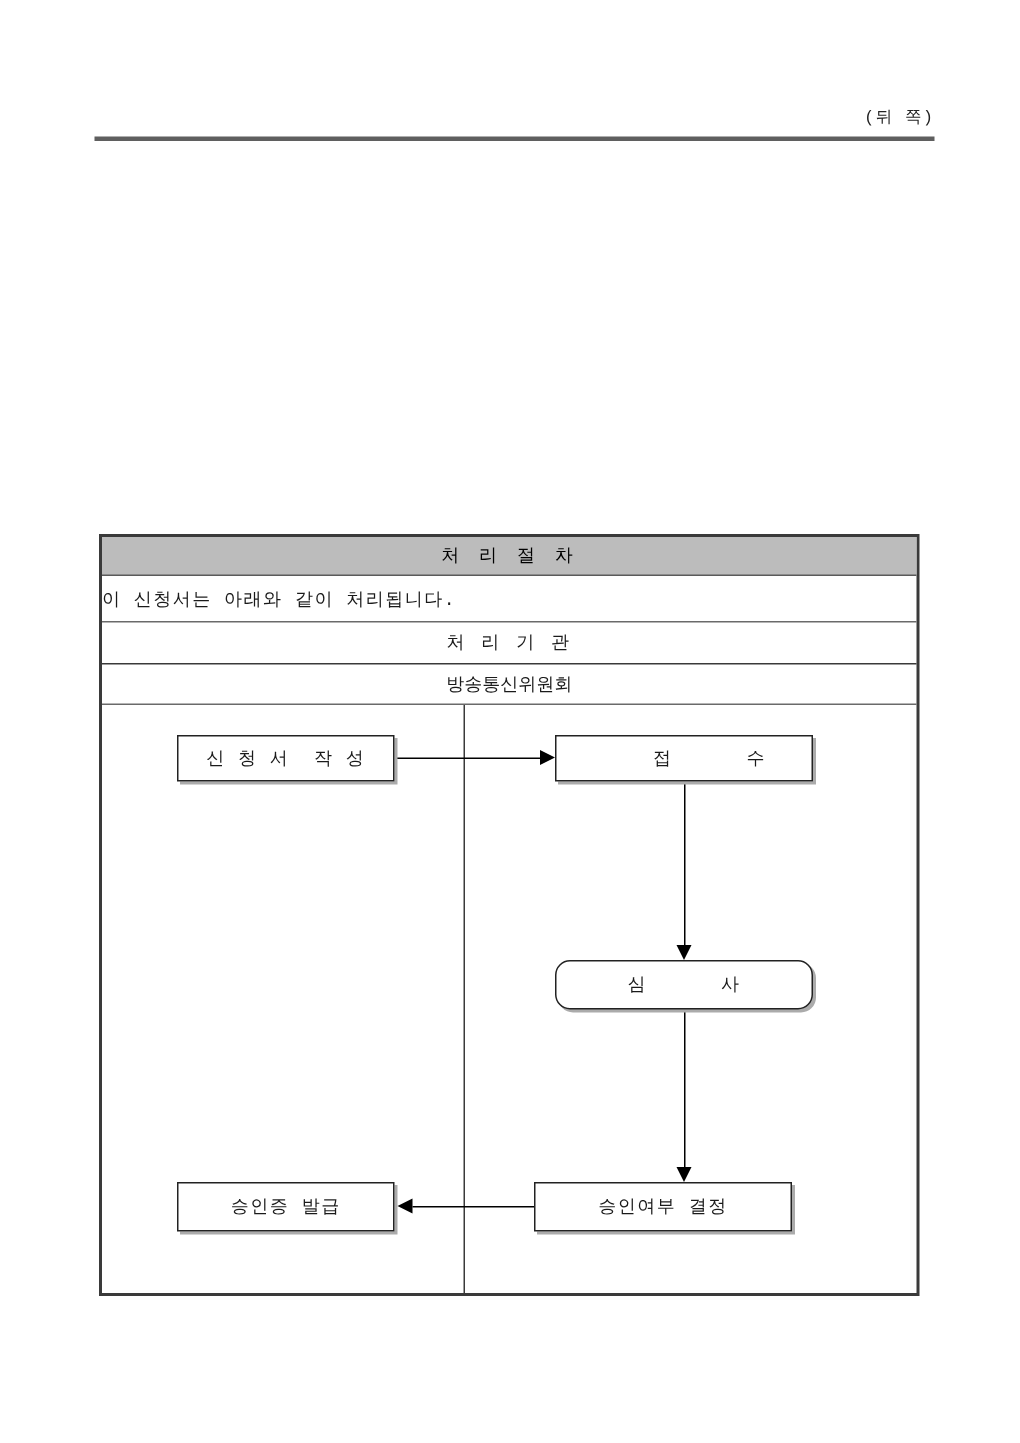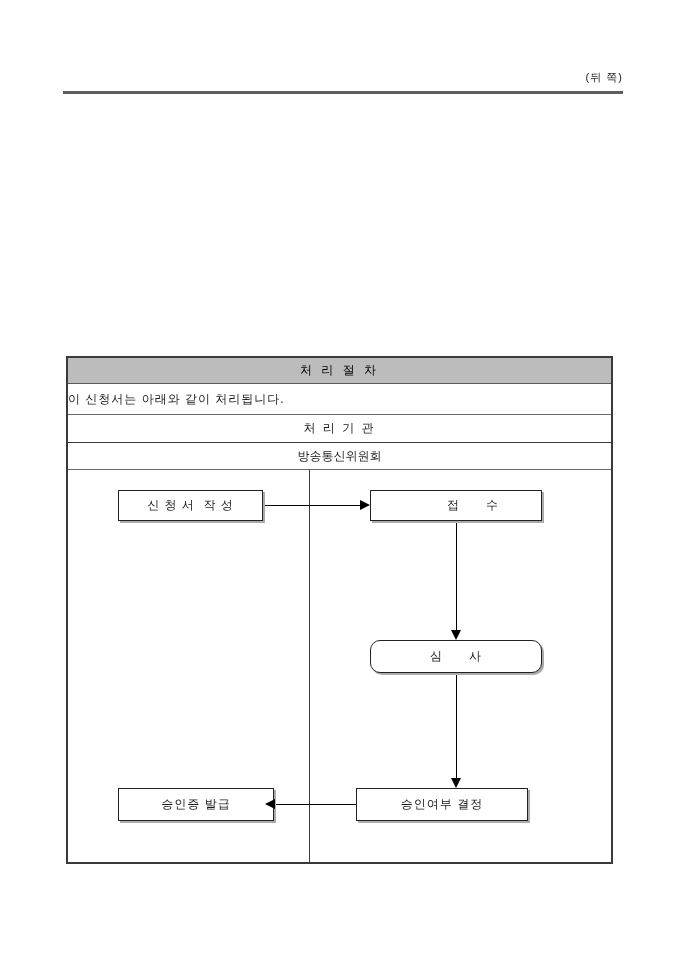--- a/index.html
+++ b/index.html
@@ -7,20 +7,21 @@
   body {
     font-family: "Liberation Sans", "DejaVu Sans", sans-serif;
     color: #1a1a1a;
   }
   .page {
     position: relative;
     width: 680px;
     height: 962px;
     background: #ffffff;
     overflow: hidden;
+    font-family: Liberation Mono, monospace;
   }
 
   
   .corner-label {
     position: absolute;
     top: 70px;
     right: 57px;
     font-size: 11px;
     letter-spacing: 1px;
     color: #222;
@@ -119,21 +120,21 @@
     align-items: center;
     justify-content: center;
     white-space: pre;
     letter-spacing: 1px;
     z-index: 2;
   }
   .box-write    { left: 50px;  top: 20px;  width: 145px; height: 31px; }
   .box-receipt  { left: 302px; top: 20px;  width: 172px; height: 31px; padding-left: 34px; }
   .box-review   { left: 302px; top: 170px; width: 172px; height: 33px; border-radius: 10px; }
   .box-decision { left: 288px; top: 318px; width: 172px; height: 33px; }
-  .box-issue    { left: 50px;  top: 318px; width: 156px; height: 33px; }
+  .box-issue    { left: 50px;  top: 318px; width: 145px; height: 33px; }
 
   
   .hline { position: absolute; height: 1px; background: #000; z-index: 1; }
   .vline { position: absolute; width: 1px;  background: #000; z-index: 1; }
   .tri   { position: absolute; width: 0; height: 0; z-index: 3; }
 
   .a1-line { left: 195px; top: 35px; width: 98px; }
   .a1-head { left: 292px; top: 30px;
              border-left: 10px solid #000;
              border-top: 5px solid transparent;

